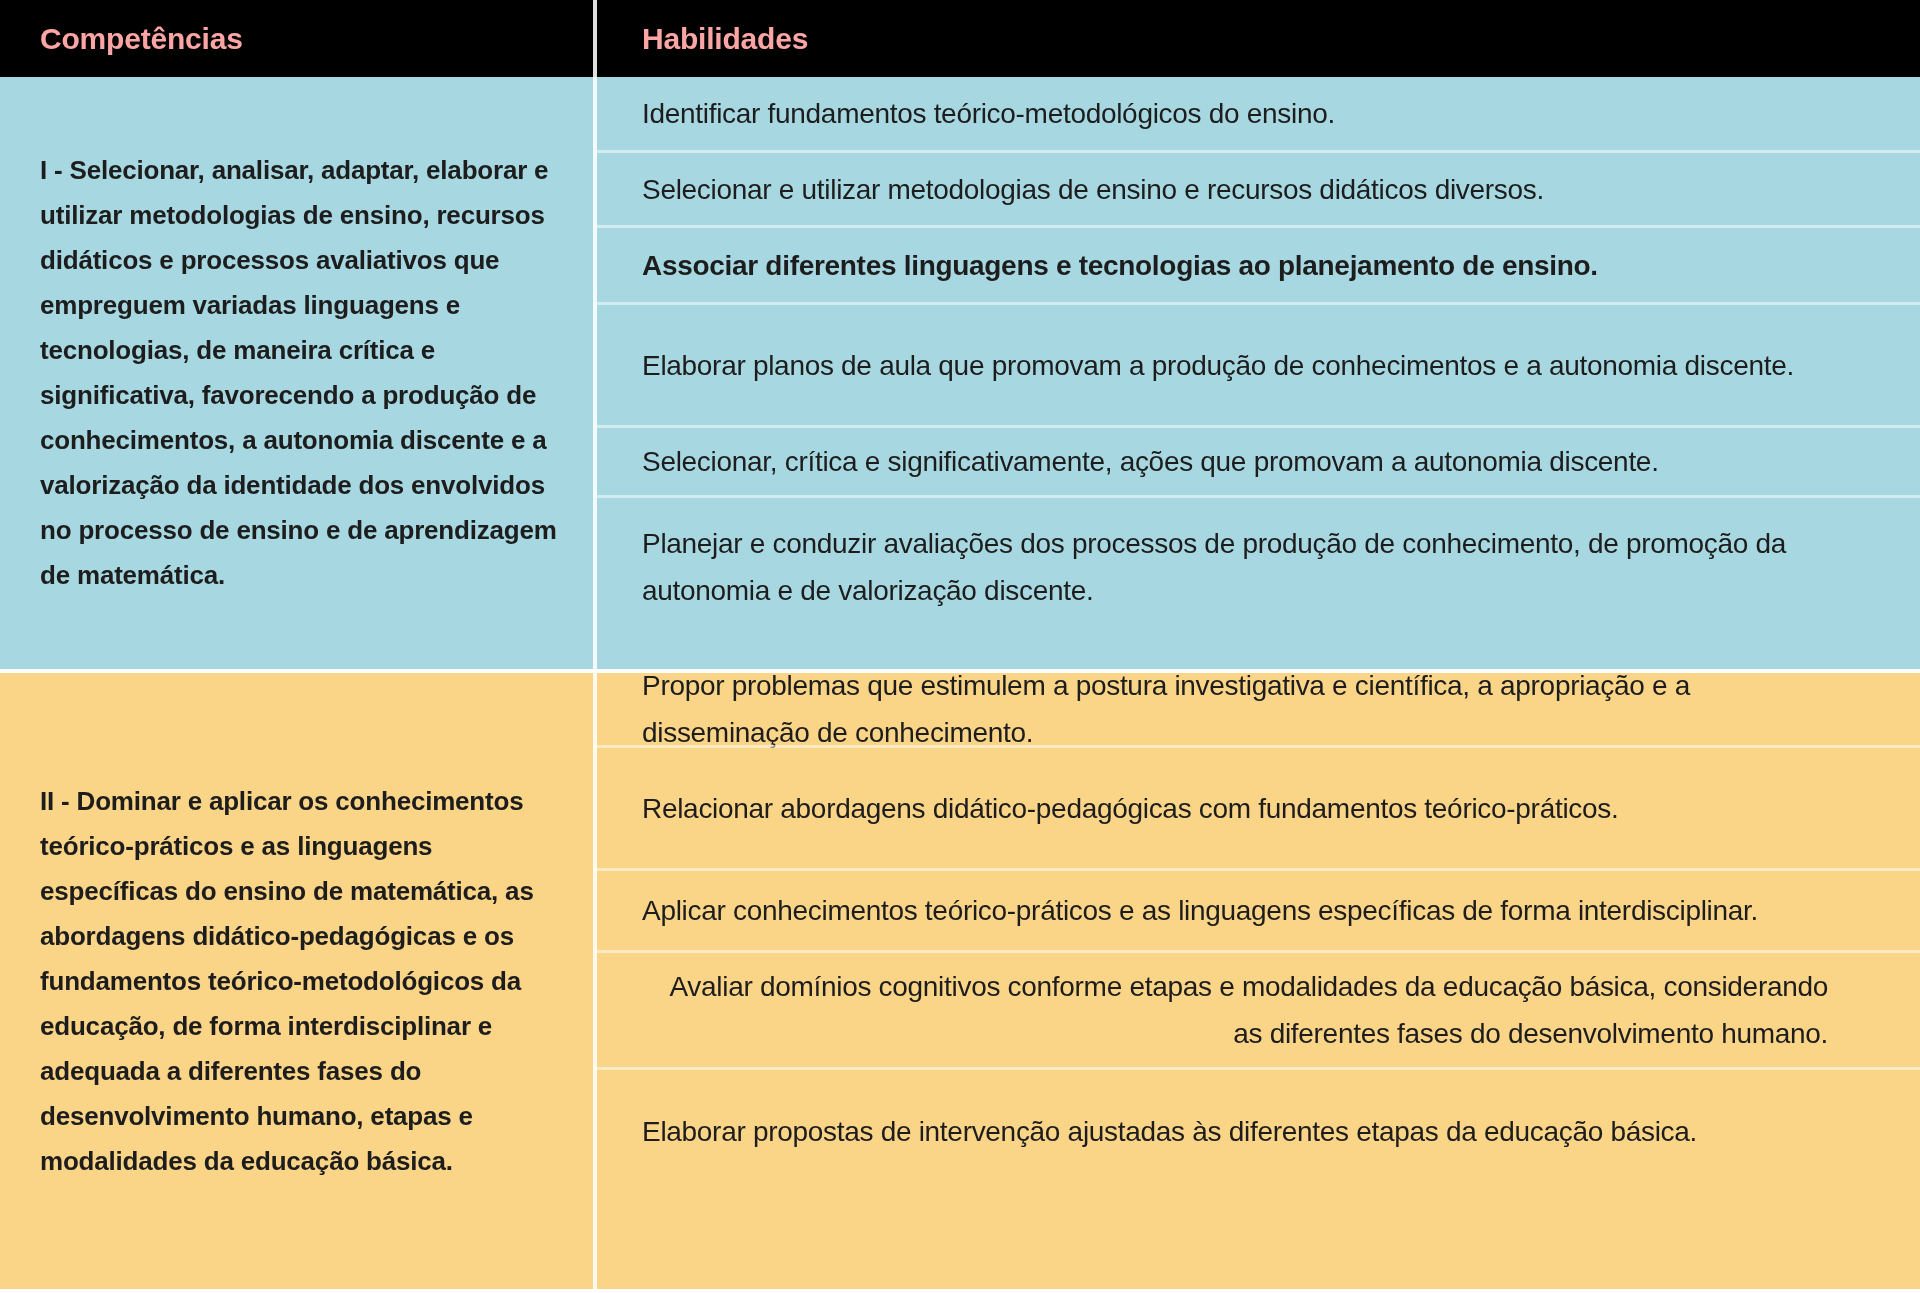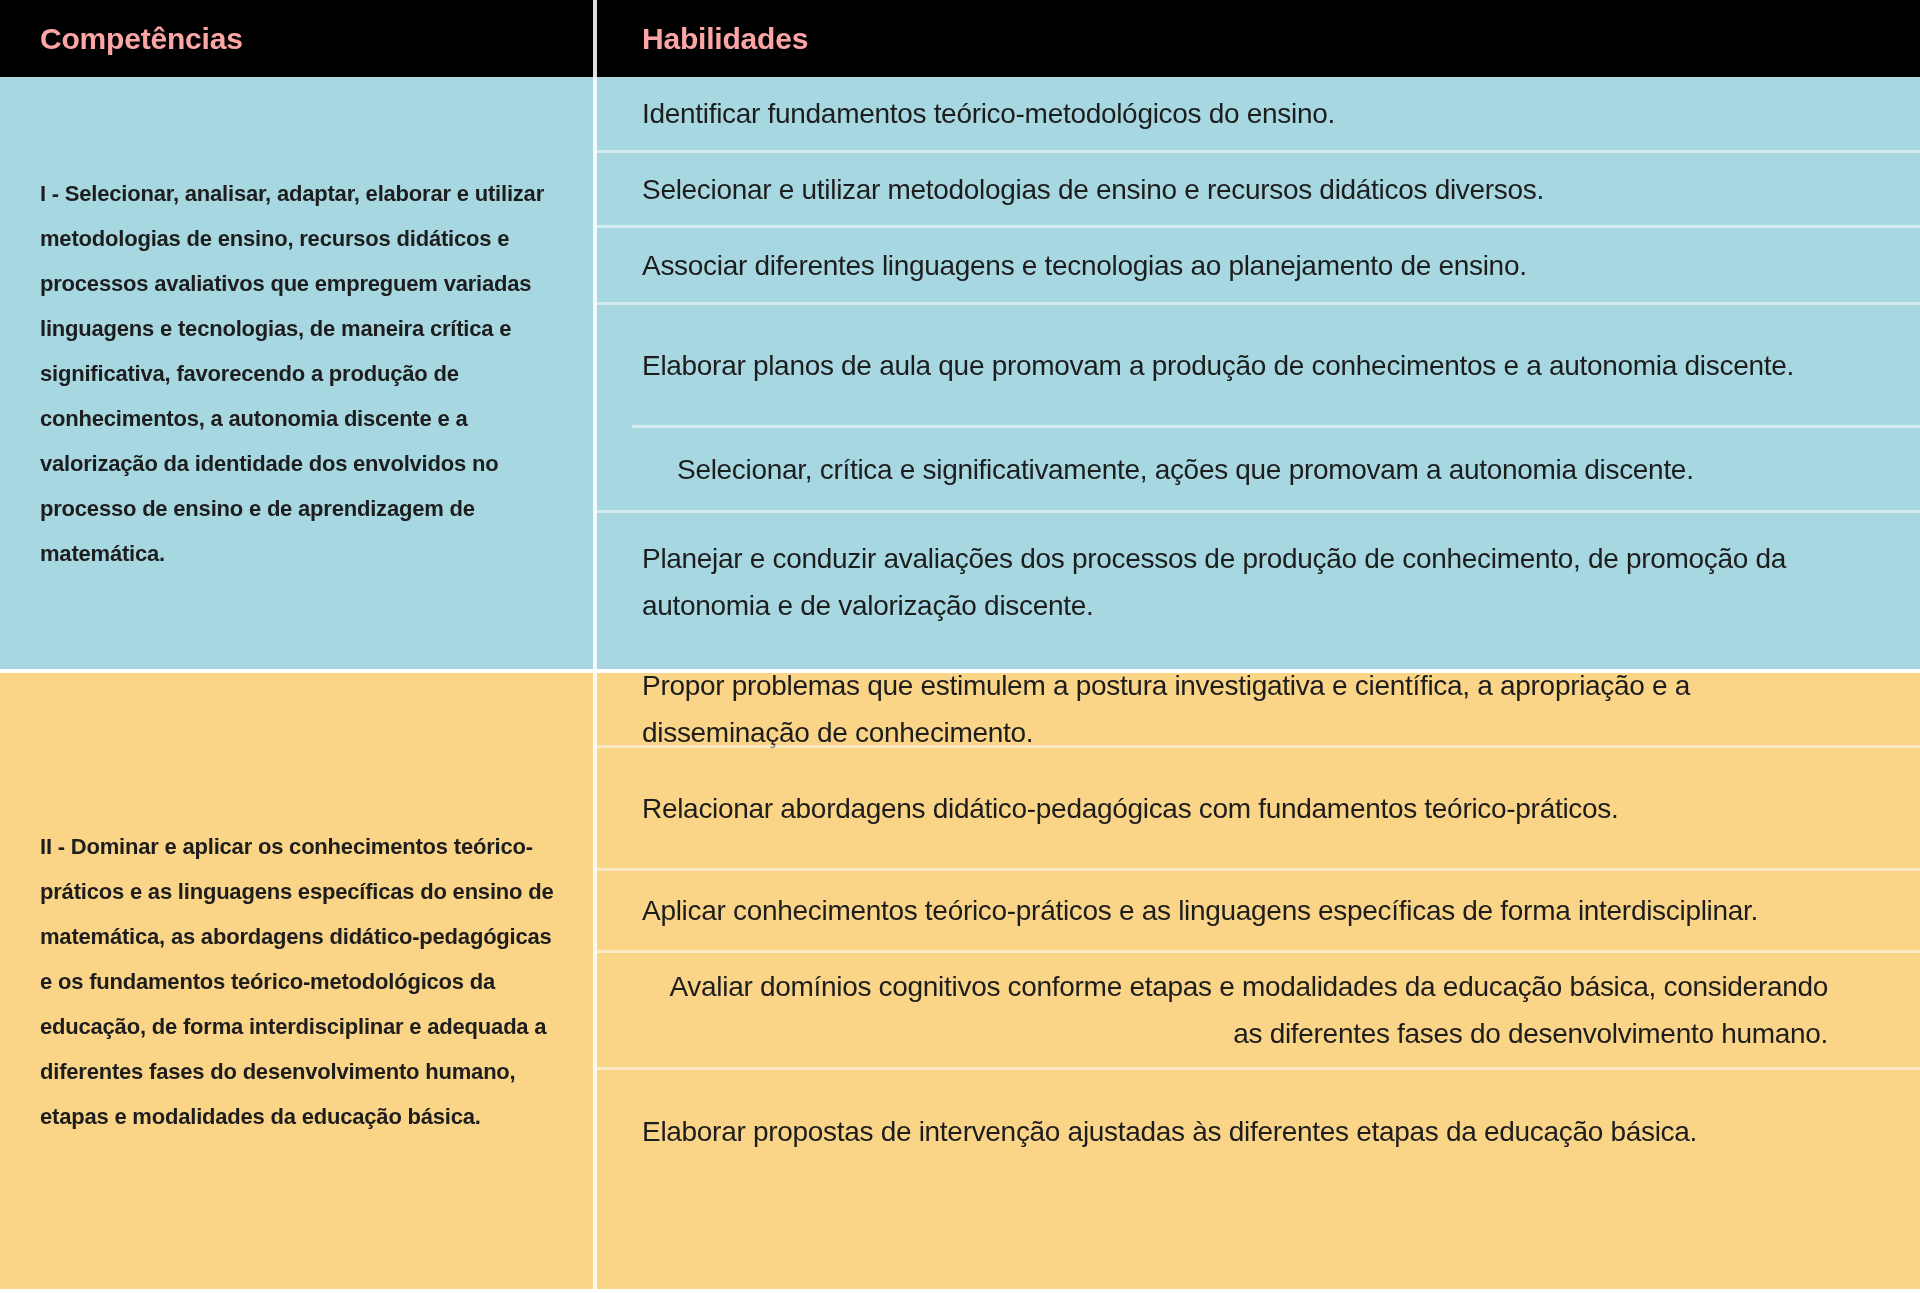--- a/index.html
+++ b/index.html
@@ -27,36 +27,36 @@
   .sec{display:flex;flex-shrink:0;}
   .sec1{height:592px;}
   .sec2{height:616px;}
   .cleft{
     width:593px;flex-shrink:0;
     display:flex;align-items:center;
     padding:0 30px 0 40px;
   }
   .ctext{
     margin:0;
-    font-size:22px;font-weight:bold;line-height:45px;letter-spacing:-0.2px;
+    font-size:26px;font-weight:bold;line-height:45px;letter-spacing:-0.2px;
   }
   .cright{flex:1;display:flex;flex-direction:column;border-radius:13px;}
   .hab{
     display:flex;align-items:center;
     padding:0 92px 0 45px;
     font-size:28px;line-height:47px;letter-spacing:-0.3px;
   }
   .hab + .hab{border-top:3px solid rgba(255,255,255,0.5);}
 
   
   .sec1 .hab:nth-child(1){height:73px;}
   .sec1 .hab:nth-child(2){height:75px;}
-  .sec1 .hab:nth-child(3){height:77px;}
+  .sec1 .hab:nth-child(3){height:77px;font-weight:bold;}
   .sec1 .hab:nth-child(4){height:123px;}
-  .sec1 .hab:nth-child(5){height:85px;margin-left:35px;}
+  .sec1 .hab:nth-child(5){height:70px;}
   .sec1 .hab:nth-child(6){height:159px;align-items:flex-start;padding-top:22px;}
 
   
   .sec2 .hab:nth-child(1){height:72px;}
   .sec2 .hab:nth-child(2){height:123px;}
   .sec2 .hab:nth-child(3){height:82px;}
   .sec2 .hab:nth-child(4){height:117px;text-align:right;}
   .sec2 .hab:nth-child(5){height:125px;}
   .sec2 .hab:nth-child(6){height:79px;}
 

